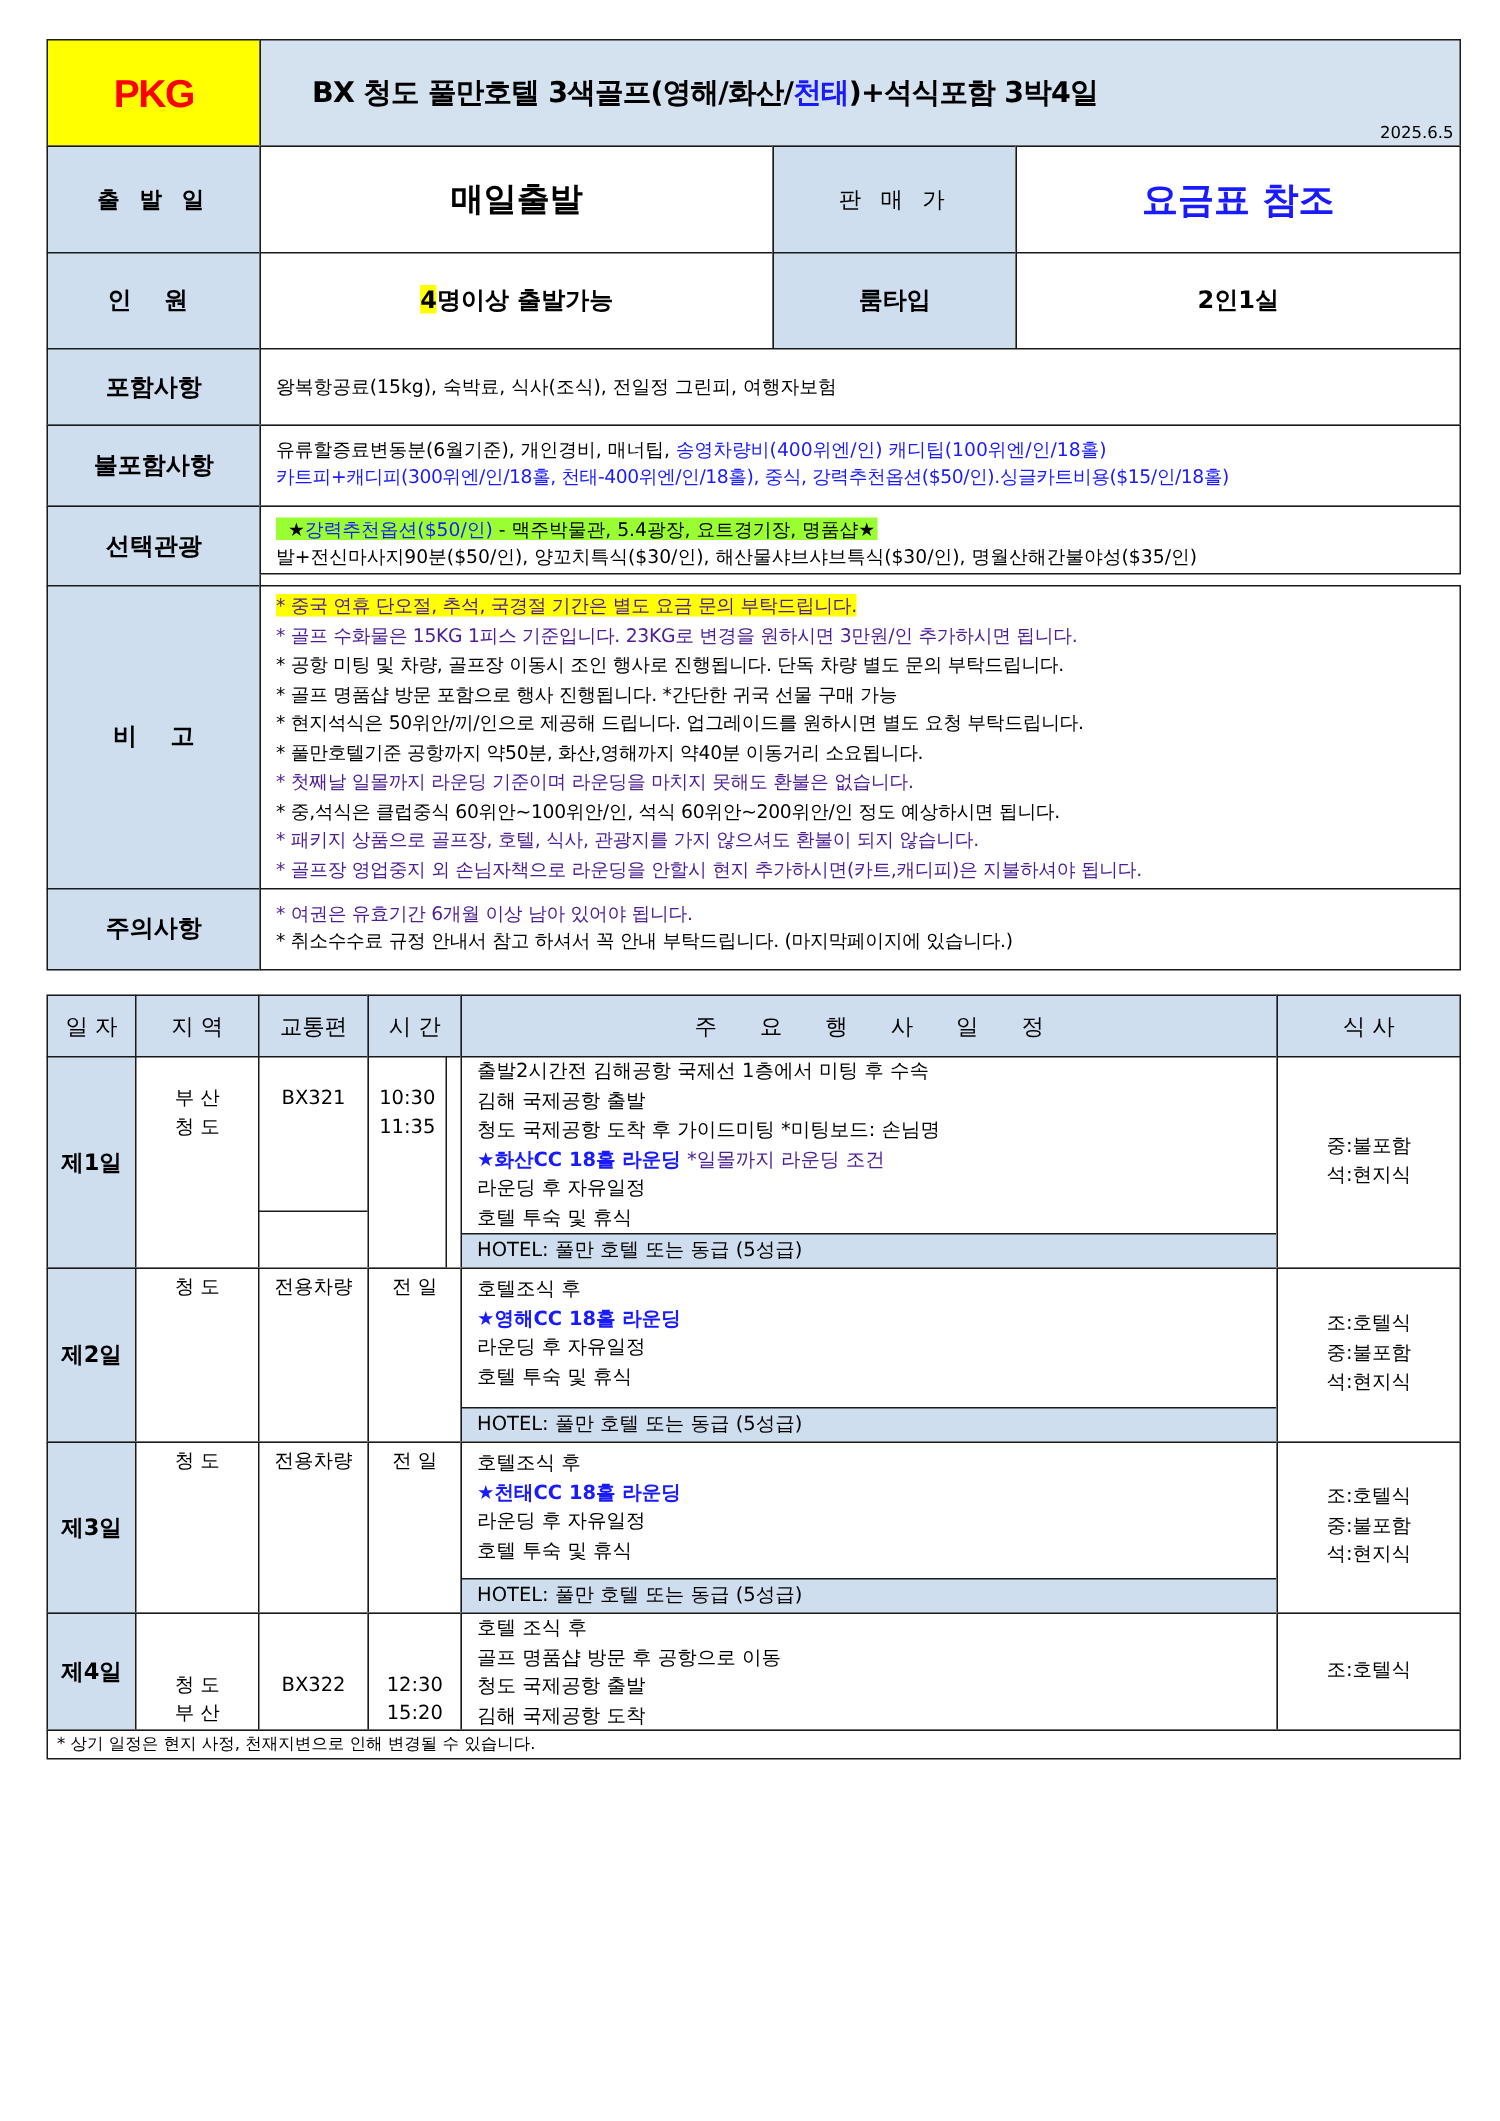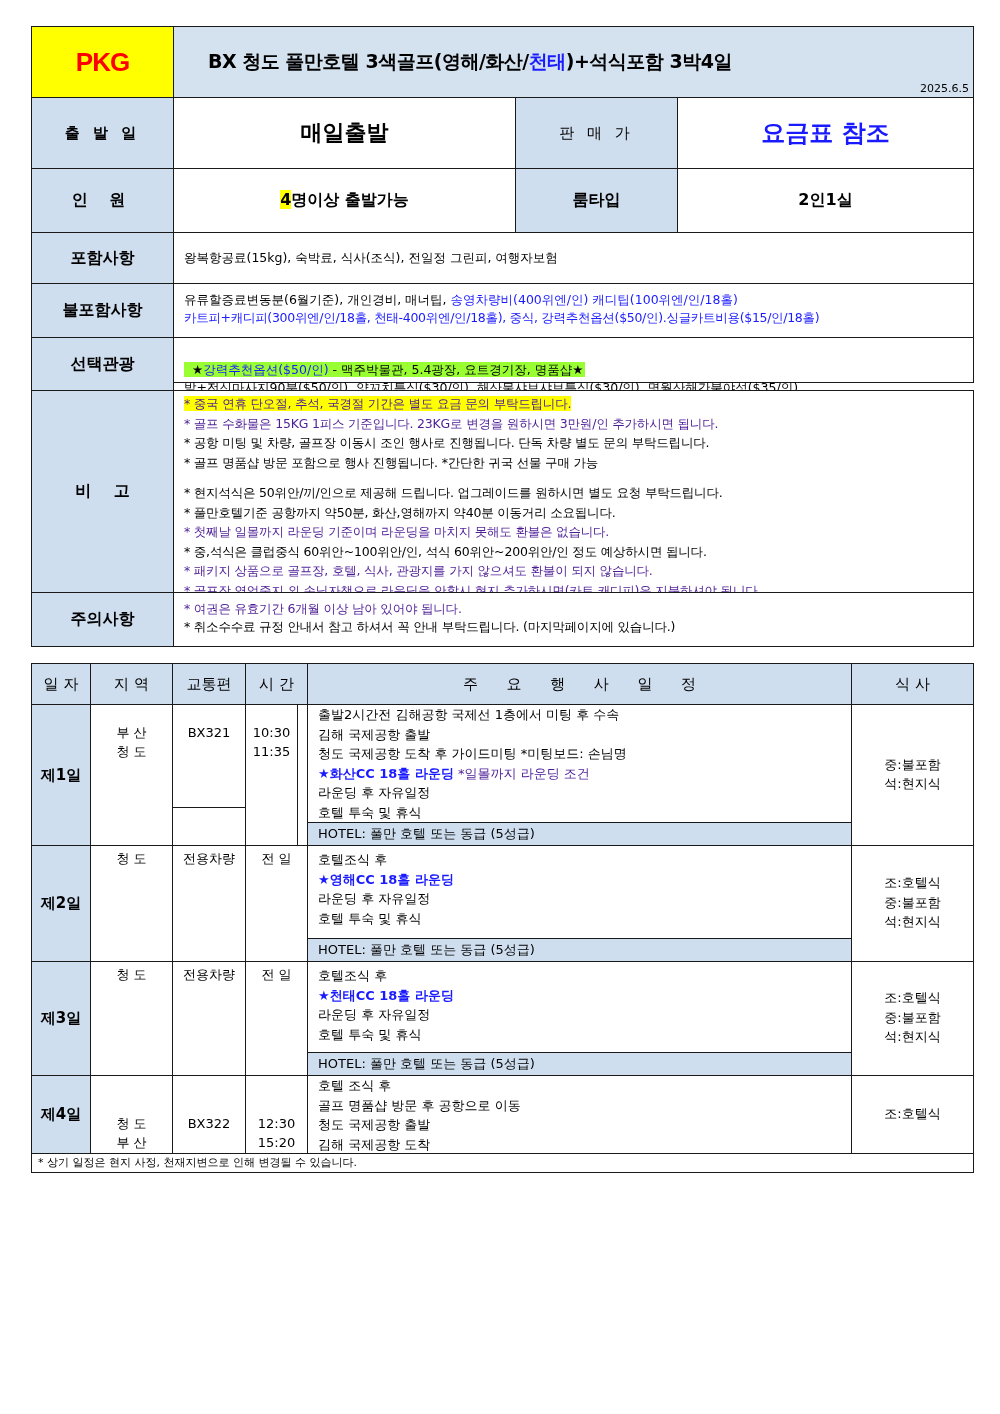--- a/index.html
+++ b/index.html
@@ -81,35 +81,35 @@
   <span style="font-size:16px;">불포함사항</span>
 </div>
 <div class="cell white" style="left:173px;top:283px;width:801px;height:55px;padding-top:7px;">
   <div class="info-text" style="white-space:nowrap;"><span>유류할증료변동분(6월기준), 개인경비, 매너팁, </span><span class="blue">송영차량비(400위엔/인) 캐디팁(100위엔/인/18홀)</span></div>
   <div class="info-text blue" style="white-space:nowrap;letter-spacing:-0.3px;">카트피+캐디피(300위엔/인/18홀, 천태-400위엔/인/18홀), 중식, 강력추천옵션($50/인).싱글카트비용($15/인/18홀)</div>
 </div>
 
 <div class="cell hdr" style="left:31px;top:337px;width:143px;height:54px;">
   <span style="font-size:16px;">선택관광</span>
 </div>
-<div class="cell white" style="left:173px;top:337px;width:801px;height:46px;padding-top:23px;">
+<div class="cell white" style="left:173px;top:337px;width:801px;height:46px;padding-top:6px;">
   <div class="info-text" style="white-space:nowrap;"><span class="hl-lime" style="padding:0 2px 0 8px;"><span>★</span><span class="blue">강력추천옵션($50/인)</span><span> - 맥주박물관, 5.4광장, 요트경기장, 명품샵★</span></span></div>
   <div class="info-text" style="white-space:nowrap;">발+전신마사지90분($50/인), 양꼬치특식($30/인), 해산물샤브샤브특식($30/인), 명월산해간불야성($35/인)</div>
 </div>
 
 <div class="cell hdr" style="left:31px;top:390px;width:143px;height:203px;">
   <span style="font-size:16px;white-space:pre;">비    고</span>
 </div>
 <div class="cell white" style="left:173px;top:390px;width:801px;height:203px;padding-top:3px;">
   <div id="remarks-list">
       <div class="info-text red" style="white-space: nowrap; line-height: 19.5px; letter-spacing: -0.2px;"><span class="hl-yellow">* 중국 연휴 단오절, 추석, 국경절 기간은 별도 요금 문의 부탁드립니다.</span></div>
       <div class="info-text red" style="white-space: nowrap; line-height: 19.5px; letter-spacing: -0.2px;"><span>* 골프 수화물은 15KG 1피스 기준입니다. 23KG로 변경을 원하시면 3만원/인 추가하시면 됩니다.</span></div>
       <div class="info-text" style="white-space: nowrap; line-height: 19.5px; letter-spacing: -0.2px;"><span>* 공항 미팅 및 차량, 골프장 이동시 조인 행사로 진행됩니다. 단독 차량 별도 문의 부탁드립니다.</span></div>
       <div class="info-text" style="white-space: nowrap; line-height: 19.5px; letter-spacing: -0.2px;"><span>* 골프 명품샵 방문 포함으로 행사 진행됩니다. *간단한 귀국 선물 구매 가능</span></div>
-      <div class="info-text" style="white-space: nowrap; line-height: 19.5px; letter-spacing: -0.2px; margin-top: 11px;"><span>* 현지석식은 50위안/끼/인으로 제공해 드립니다. 업그레이드를 원하시면 별도 요청 부탁드립니다.</span></div>
+      <div class="info-text" style="white-space: nowrap; line-height: 19.5px; letter-spacing: -0.2px;"><span>* 현지석식은 50위안/끼/인으로 제공해 드립니다. 업그레이드를 원하시면 별도 요청 부탁드립니다.</span></div>
       <div class="info-text" style="white-space: nowrap; line-height: 19.5px; letter-spacing: -0.2px;"><span>* 풀만호텔기준 공항까지 약50분, 화산,영해까지 약40분 이동거리 소요됩니다.</span></div>
       <div class="info-text red" style="white-space: nowrap; line-height: 19.5px; letter-spacing: -0.2px;"><span>* 첫째날 일몰까지 라운딩 기준이며 라운딩을 마치지 못해도 환불은 없습니다.</span></div>
       <div class="info-text" style="white-space: nowrap; line-height: 19.5px; letter-spacing: -0.2px;"><span>* 중,석식은 클럽중식 60위안~100위안/인, 석식 60위안~200위안/인 정도 예상하시면 됩니다.</span></div>
       <div class="info-text red" style="white-space: nowrap; line-height: 19.5px; letter-spacing: -0.2px;"><span>* 패키지 상품으로 골프장, 호텔, 식사, 관광지를 가지 않으셔도 환불이 되지 않습니다.</span></div>
       <div class="info-text red" style="white-space: nowrap; line-height: 19.5px; letter-spacing: -0.2px;"><span>* 골프장 영업중지 외 손님자책으로 라운딩을 안할시 현지 추가하시면(카트,캐디피)은 지불하셔야 됩니다.</span></div>
     </div>
 </div>
 
 <div class="cell hdr" style="left:31px;top:592px;width:143px;height:55px;">
   <span style="font-size:16px;">주의사항</span>

